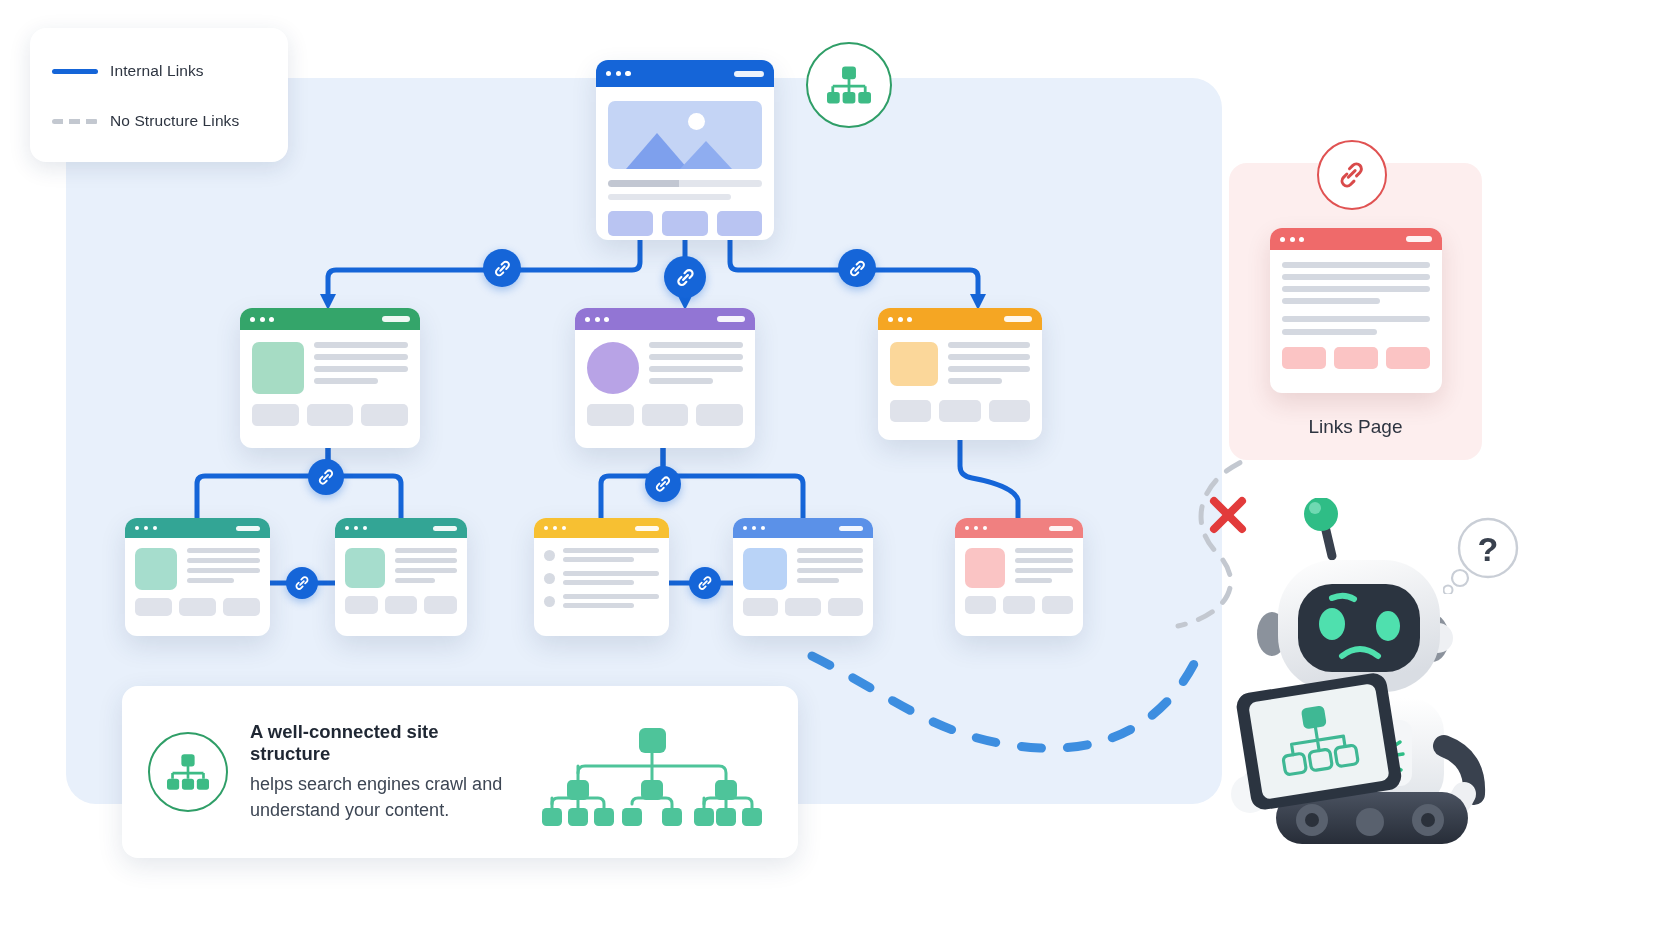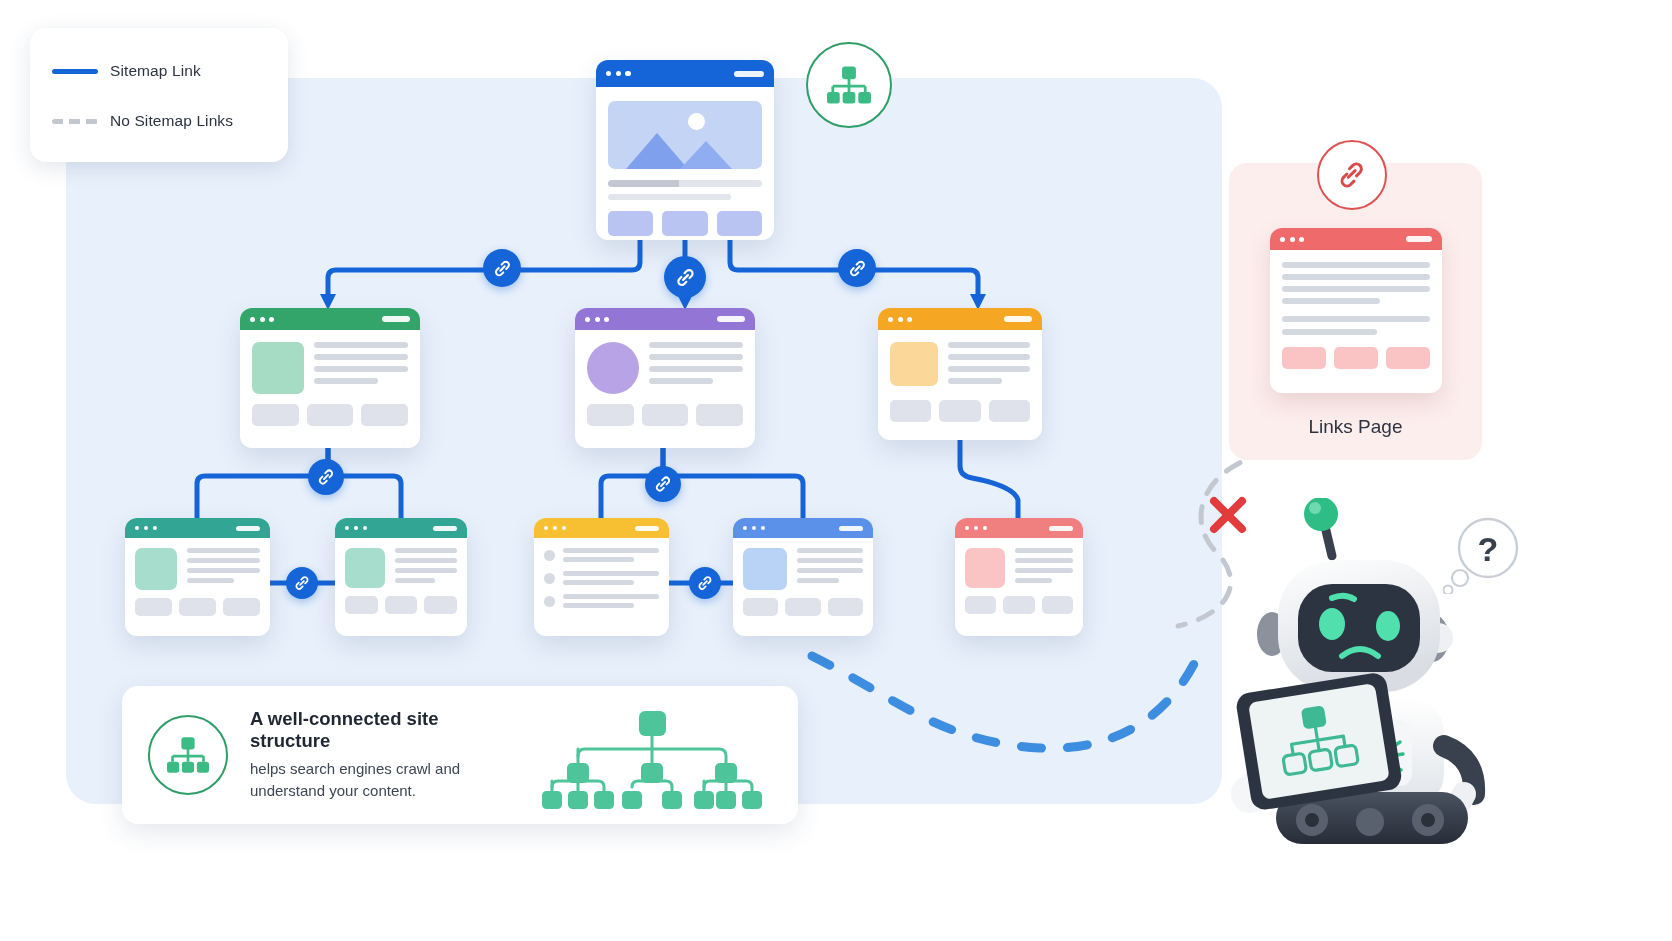--- a/index.html
+++ b/index.html
@@ -142,29 +142,29 @@
     position:absolute;left:1229px;top:416px;width:253px;text-align:center;
     font-size:19px;color:#2d3440;
   }
   .broken-badge{
     position:absolute;left:1317px;top:140px;width:66px;height:66px;border-radius:50%;
     border:2.4px solid #e05252;background:#fff;display:flex;align-items:center;justify-content:center;
   }
 
   
   .info-card{
-    position:absolute;left:122px;top:686px;width:676px;height:138px;
+    position:absolute;left:122px;top:686px;width:676px;height:172px;
     background:#fff;border-radius:16px;box-shadow:0 8px 26px rgba(36,60,100,.12);
     display:flex;align-items:center;padding:12px 26px;box-sizing:border-box;gap:22px;
   }
   .info-circle{width:76px;height:76px;border-radius:50%;border:2.4px solid #2f9e67;
     display:flex;align-items:center;justify-content:center;flex:0 0 auto;}
   .info-text{flex:1;}
   .info-text .t1{font-size:18.5px;color:#1f2733;font-weight:bold;margin-bottom:6px;}
-  .info-text .t2{font-size:15px;color:#3d4654;line-height:1.45;}
+  .info-text .t2{font-size:18px;color:#3d4654;line-height:1.45;}
   .info-tree{flex:0 0 auto;width:240px;display:flex;align-items:center;justify-content:center;}
 
   
   .robot-wrap{position:absolute;left:1146px;top:498px;width:360px;height:360px;}
   .redx{position:absolute;left:1205px;top:492px;width:46px;height:46px;}
   .bubble{position:absolute;left:1443px;top:516px;width:84px;height:78px;}
 </style>
 </head>
 <body>
 
@@ -205,30 +205,30 @@
       <path d="M 812 656 C 900 700 940 742 1040 748 C 1120 752 1170 712 1196 660"></path>
     </g>
   </svg>
 
   <div class="legend">
 
     <div class="legend-row">
       <span class="legend-key">
         <span class="key-solid"></span>
       </span>
-      <span class="legend-label">Sitemap Link</span>
+      <span class="legend-label">Internal Links</span>
     </div>
 
 
 
     <div class="legend-row">
       <span class="legend-key">
         <span class="key-dashed"></span>
       </span>
-      <span class="legend-label">No Sitemap Links</span>
+      <span class="legend-label">No Structure Links</span>
     </div>
   </div>
 
   <div class="sitemap-badge">
     <svg width="50" height="44" viewBox="0 0 42 38">
       <g stroke="#3dbb85" stroke-width="2.4" fill="none">
         <path d="M21 13 L21 20 M7 20 L35 20 M7 20 L7 25 M21 20 L21 25 M35 20 L35 25"></path>
       </g>
       <rect x="15" y="3" width="12" height="11" rx="2.6" fill="#3dbb85"></rect>
       <rect x="2" y="25" width="11" height="10" rx="2.4" fill="#3dbb85"></rect>

